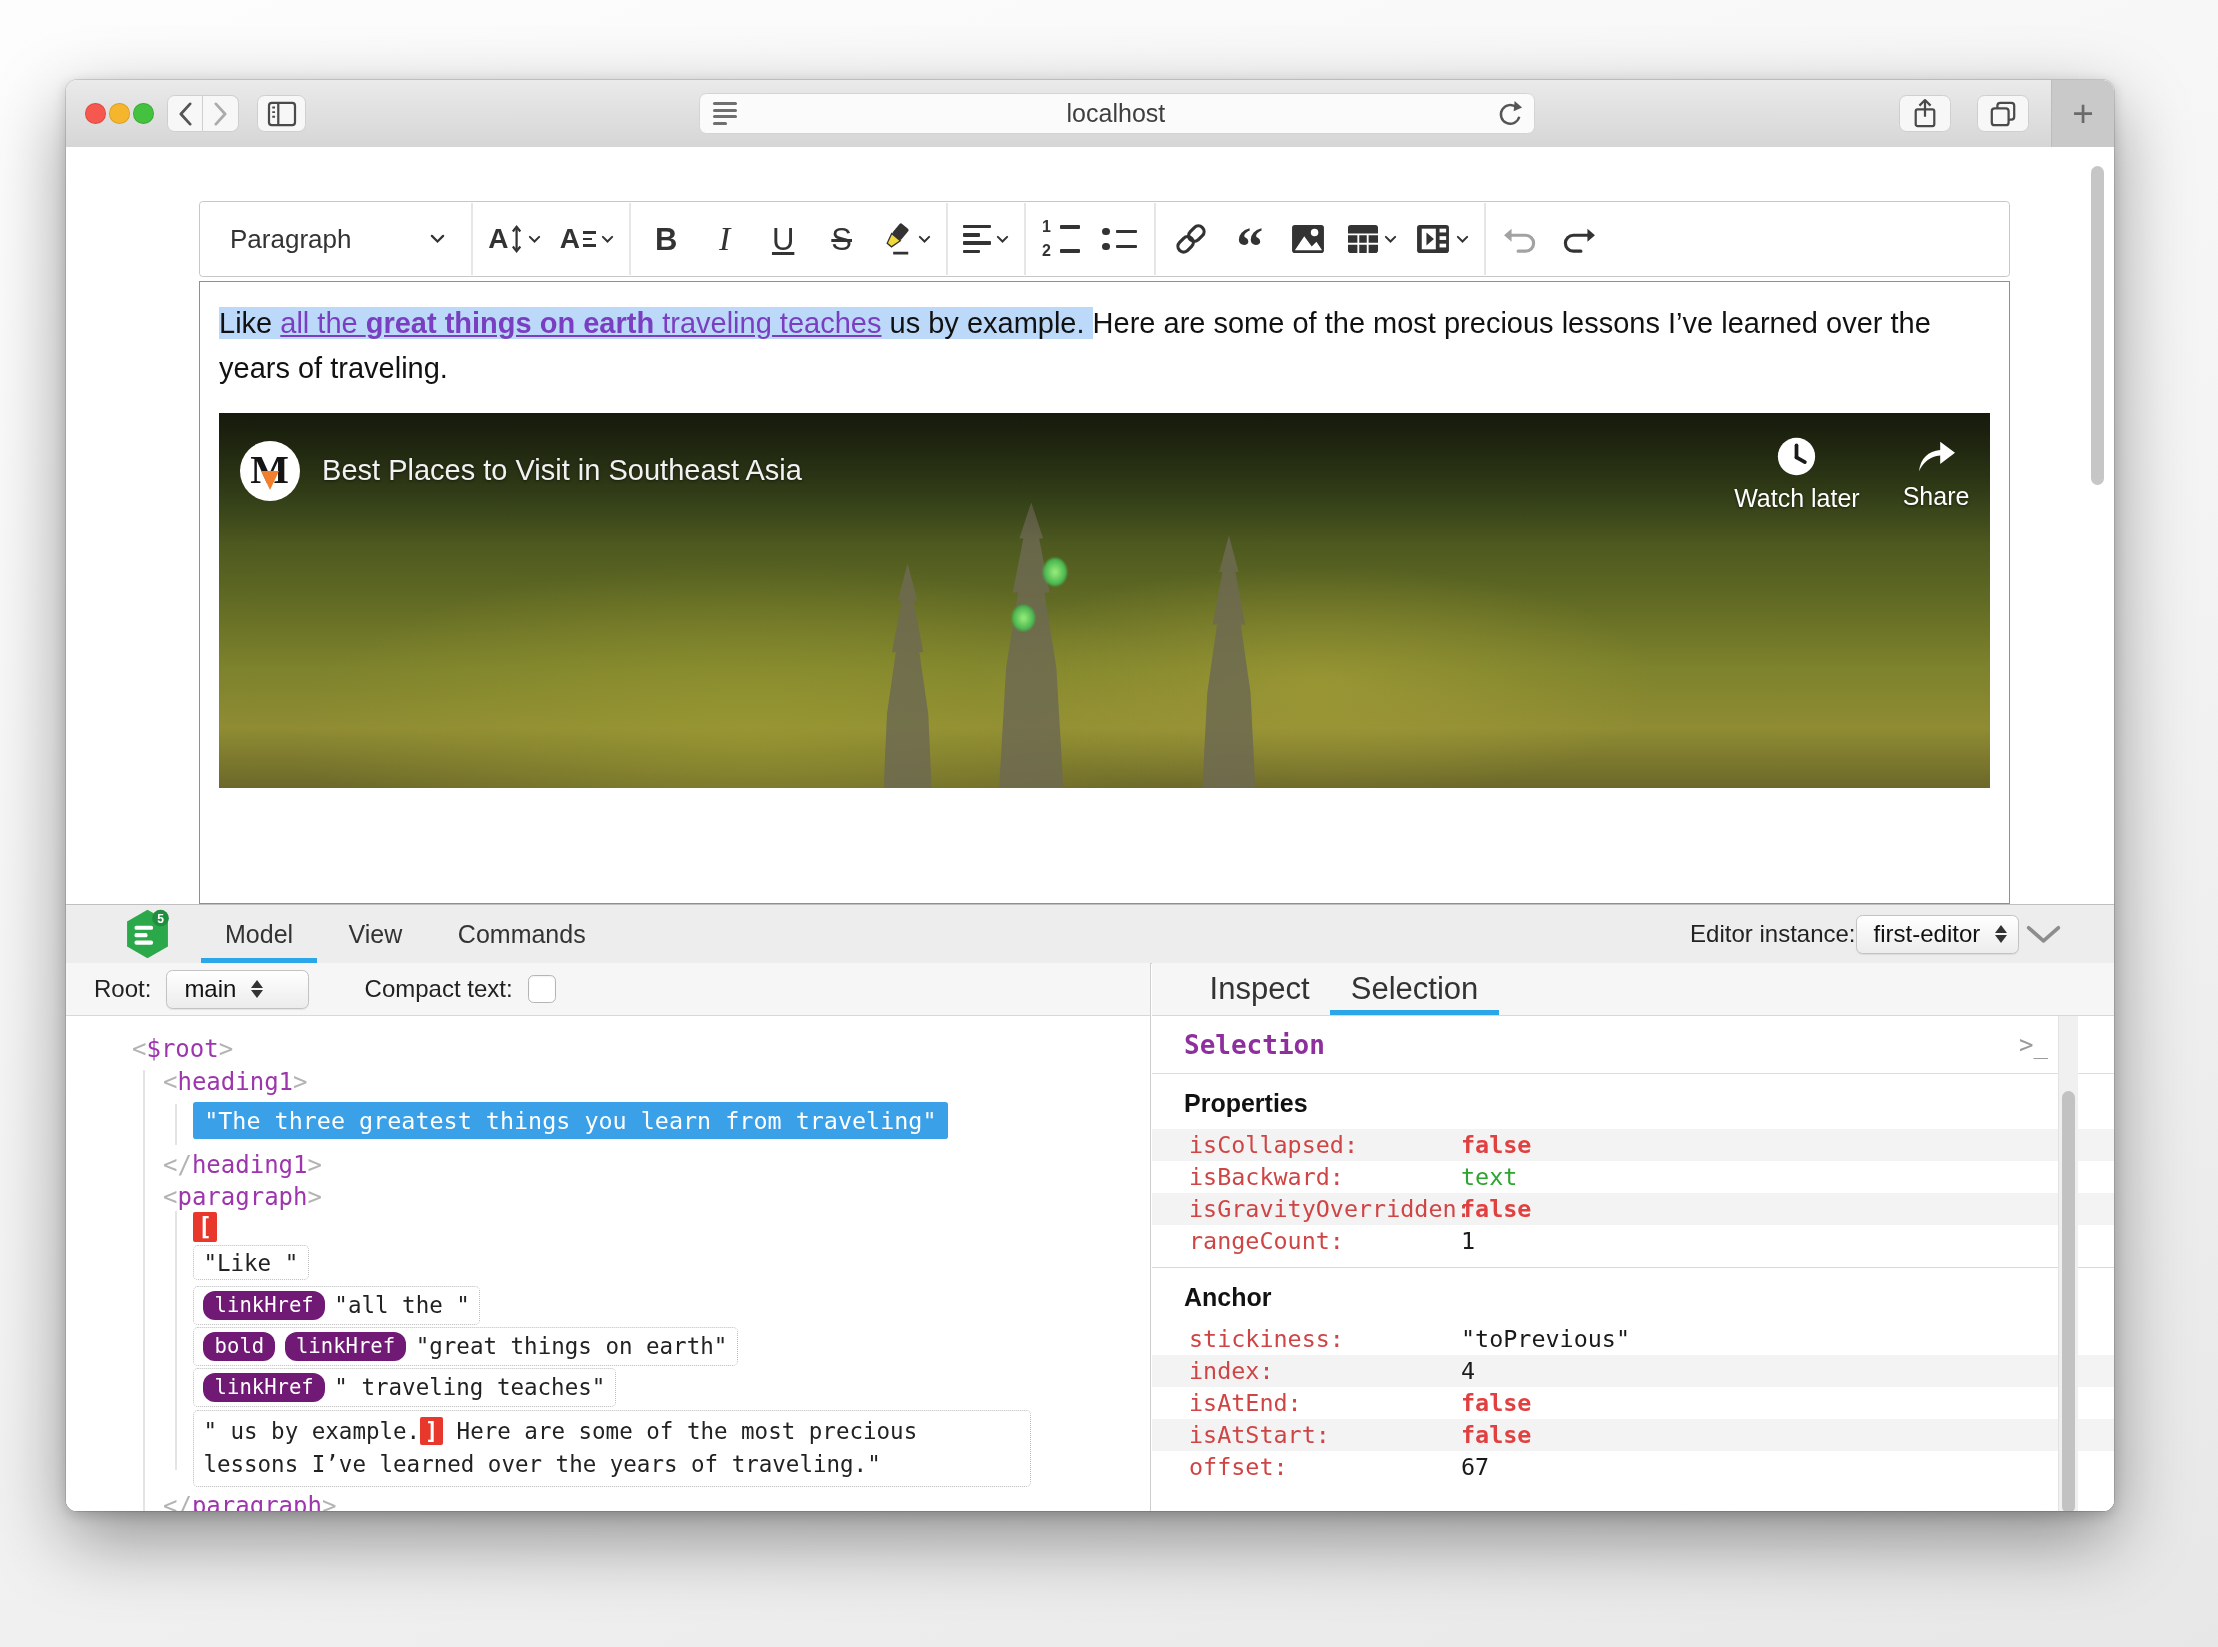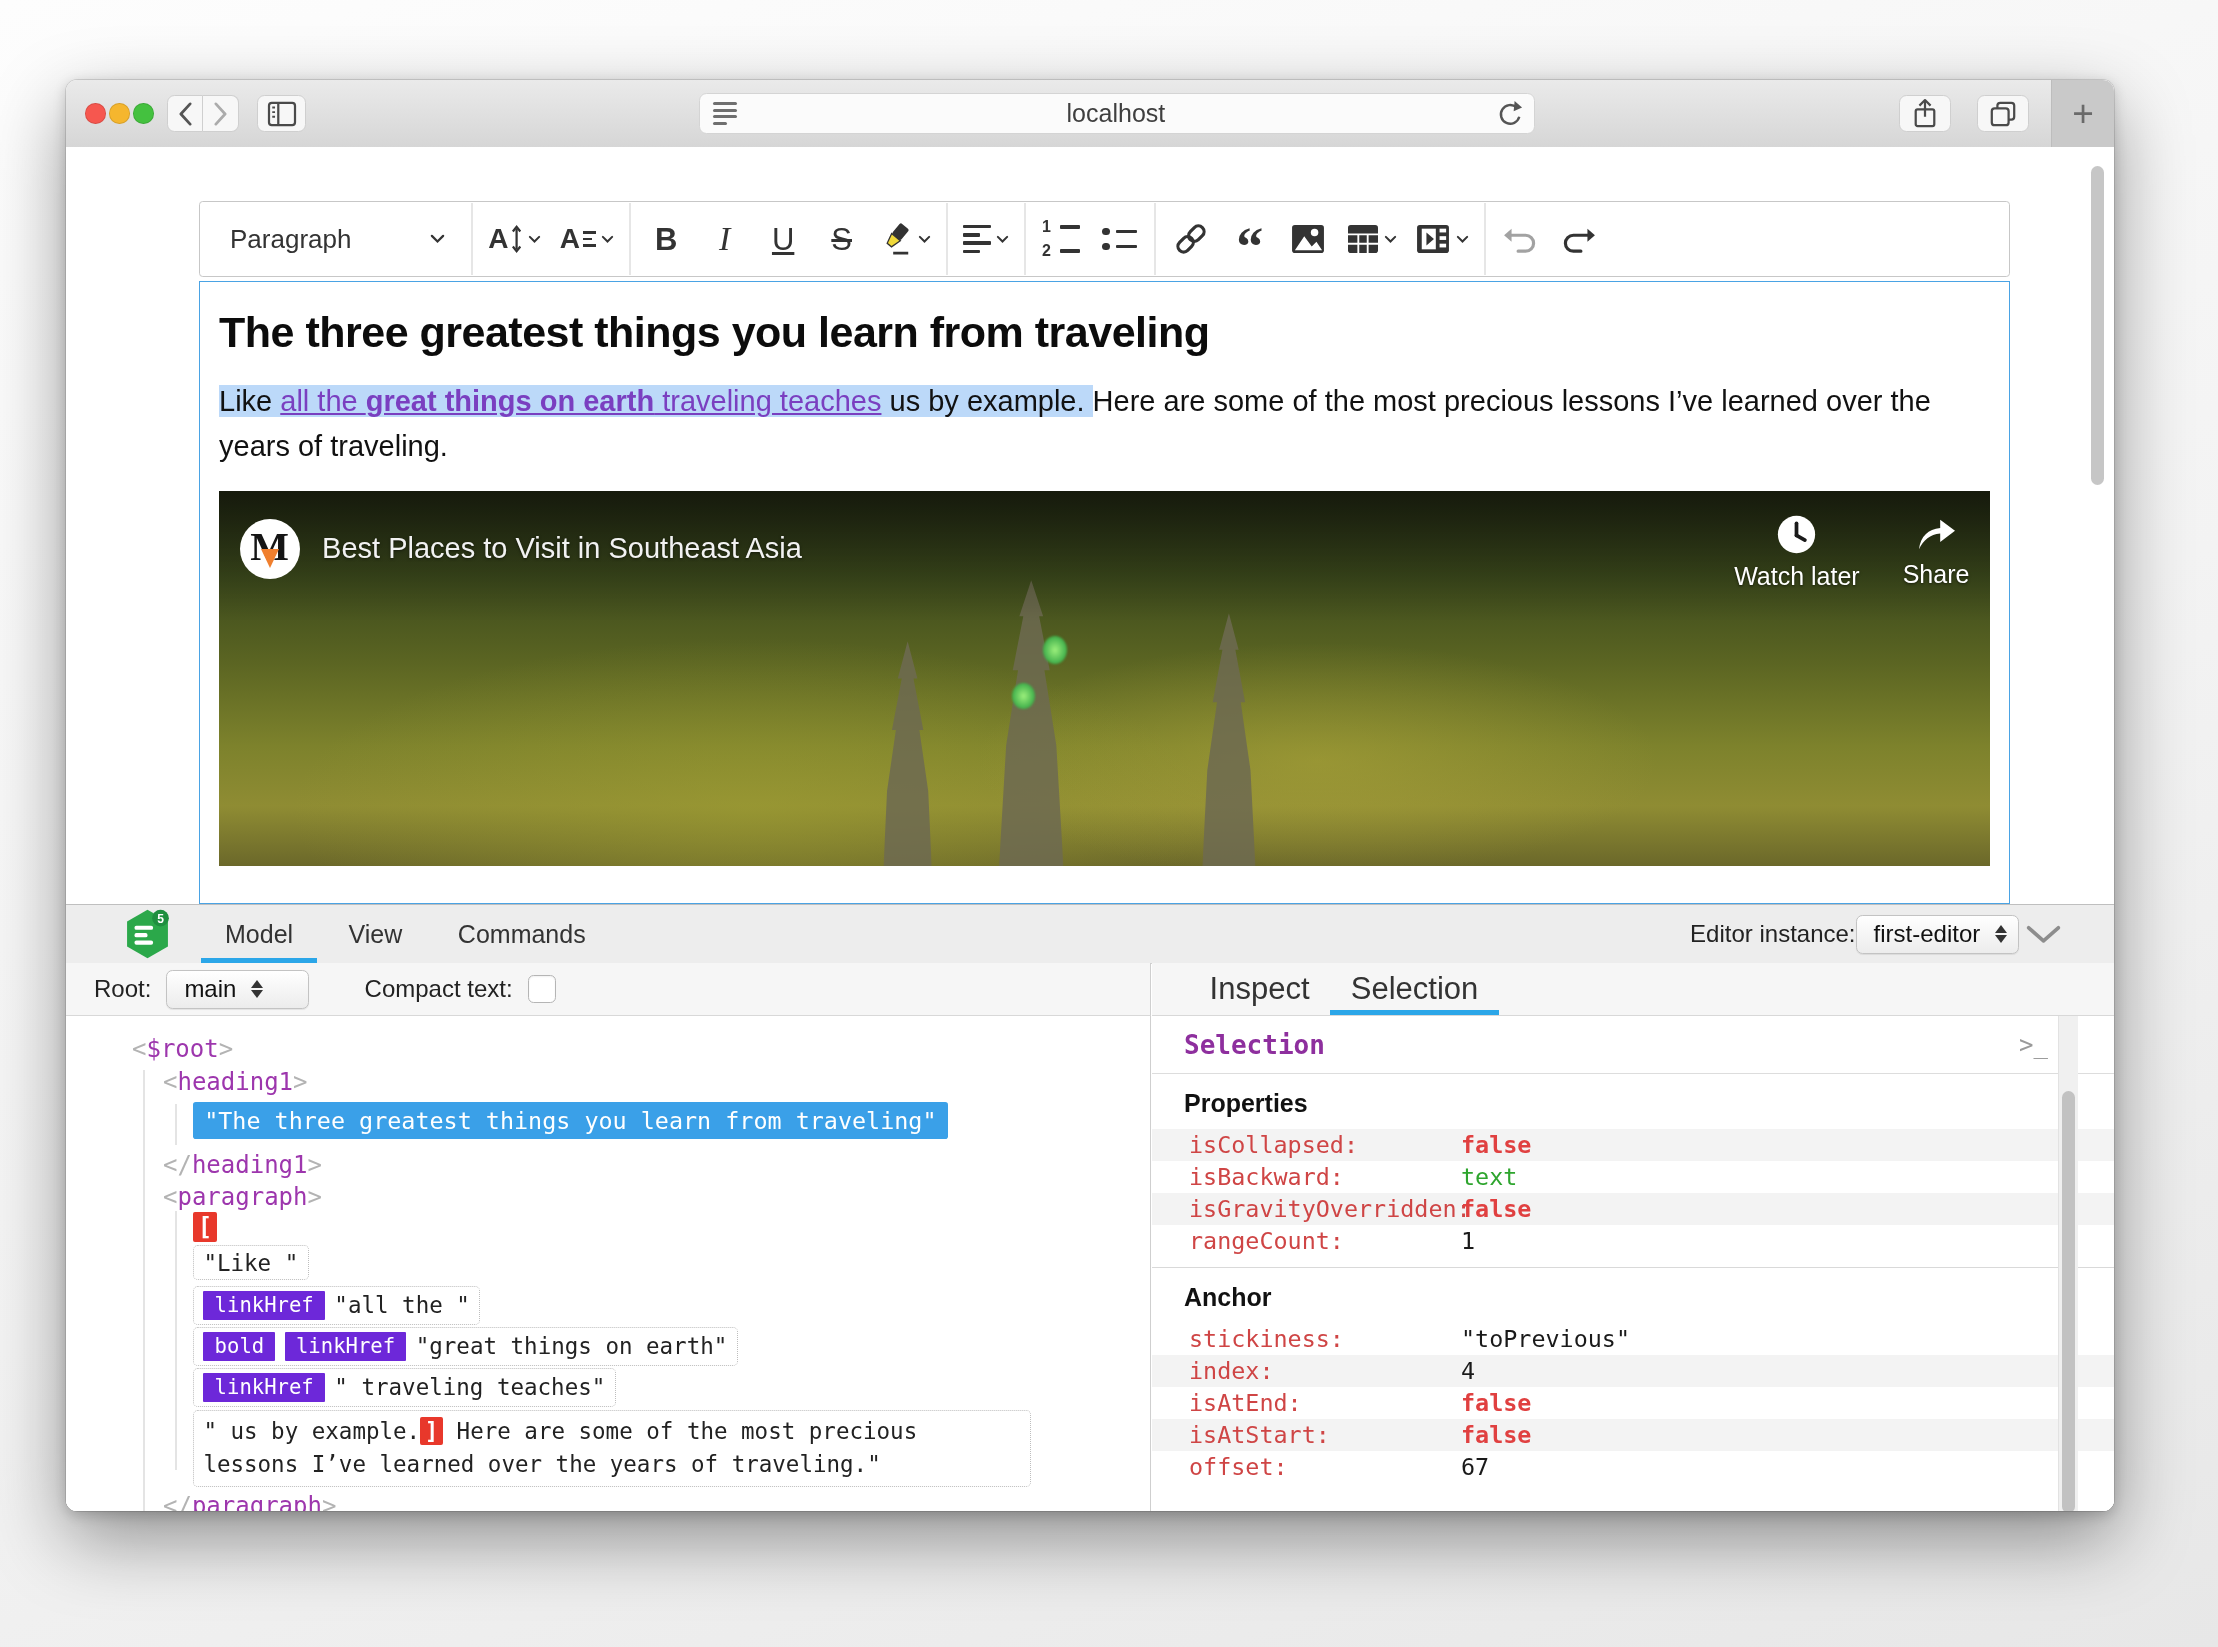--- a/index.html
+++ b/index.html
@@ -178,21 +178,21 @@
   .tc::before{content:"</";color:#b3b3b3;}
   .tc::after{content:">";color:#b3b3b3;}
   .tstr{
     background:#3aa0e8;color:#fff;padding:4.7px 11.2px;border-radius:2.8px;display:inline-block;font-size:23.4px;
   }
   .tbox{
     border:1.9px dotted #bdbdbd;border-radius:4.7px;padding:3.7px 9.4px;display:inline-block;background:#fff;font-size:22.5px;
   }
   .tbox.big{width:817px;white-space:normal;line-height:1.5;}
   .chip{
-    background:#6d28d9;color:#fff;border-radius:1px;padding:2.8px 11.2px;font-size:20.6px;margin-right:9.4px;display:inline-block;
+    background:#701a75;color:#fff;border-radius:12px;padding:2.8px 11.2px;font-size:20.6px;margin-right:9.4px;display:inline-block;
   }
   .selmark{background:#e8382b;color:#fff;font-weight:700;padding:0.9px 4.7px;border-radius:1.9px;}
   
   .sidepane{position:absolute;left:1086px;top:111px;right:0;bottom:0;background:#fff;overflow:hidden;}
   .selheader{
     height:58px;border-bottom:0.9px solid #ddd;display:flex;align-items:center;padding:0 66px 0 32px;box-sizing:border-box;
   }
   .seltitle{font-family:"DejaVu Sans Mono",monospace;font-size:26px;font-weight:700;color:#8e2f9e;flex:1;}
   .consoleicon{font-family:"DejaVu Sans Mono",monospace;font-size:24px;color:#9a9a9a;}
   .secheader{font-size:25px;font-weight:700;color:#111;padding:15px 0 11.2px 32px;}
@@ -482,21 +482,20 @@
               <svg width="34" height="30" viewBox="0 0 36 32">
                 <path d="M29 12 H12 a8.5 8.5 0 0 0 0 17 H20" fill="none" stroke="#333" stroke-width="3.4" stroke-linecap="round"></path>
                 <polygon points="27,5 27,19 35,12" fill="#333"></polygon>
               </svg>
             </span>
         </div>
       </div>
     </div>
 
     <div class="ckcontent">
-      <h1>The three greatest things you learn from traveling</h1>
       <p>
         <span class="sel"><span>Like </span><span class="lnk">all the </span><span class="lnk bold">great things on earth</span><span class="lnk"> traveling teaches</span><span> us by example. </span></span><span>Here are some of the most precious lessons I’ve learned over the years of traveling.</span>
       </p>
 
       <div class="video">
         <div class="tower t1"></div>
         <div class="tower t2"></div>
         <div class="tower t3"></div>
         <div class="glow g1"></div>
         <div class="glow g2"></div>

